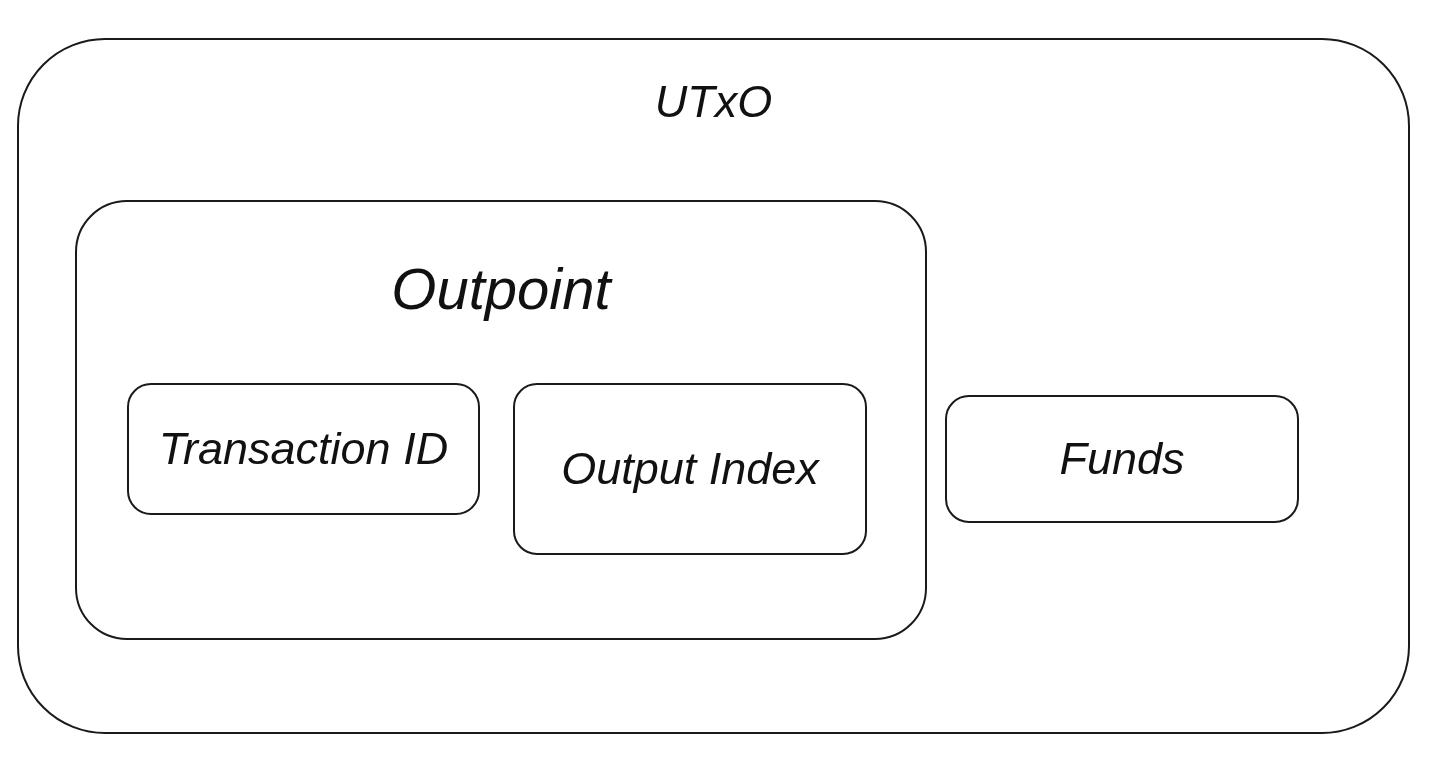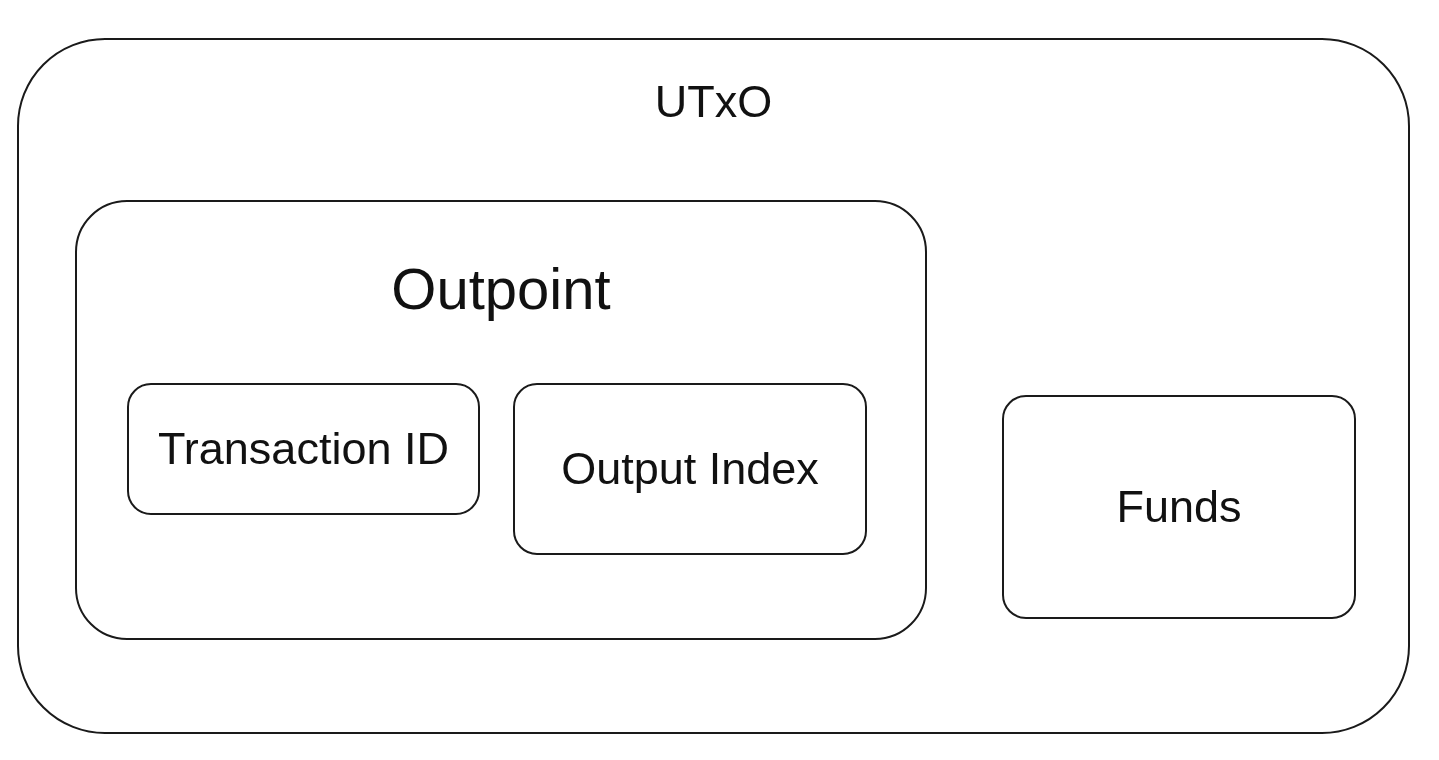--- a/index.html
+++ b/index.html
@@ -7,20 +7,21 @@
     padding: 0;
     background: #ffffff;
     font-family: "Liberation Sans", sans-serif;
   }
   .canvas {
     position: relative;
     width: 1439px;
     height: 760px;
     background: #ffffff;
     overflow: hidden;
+    font-style: italic;
   }
   .box {
     position: absolute;
     border: 2px solid #1a1a1a;
     background: #ffffff;
     box-sizing: border-box;
   }
   .outer-box {
     left: 17px;
     top: 38px;
@@ -70,24 +71,24 @@
     height: 132px;
   }
   .outidx-box {
     left: 513px;
     top: 383px;
     width: 354px;
     height: 172px;
     align-items: center;
   }
   .funds-box {
-    left: 1002px;
+    left: 945px;
     top: 395px;
     width: 354px;
-    height: 224px;
+    height: 128px;
   }
 </style>
 </head>
 <body>
 
 <div class="canvas">
 
   <div class="box outer-box"></div>
 
   <div class="outer-title">UTxO</div>

